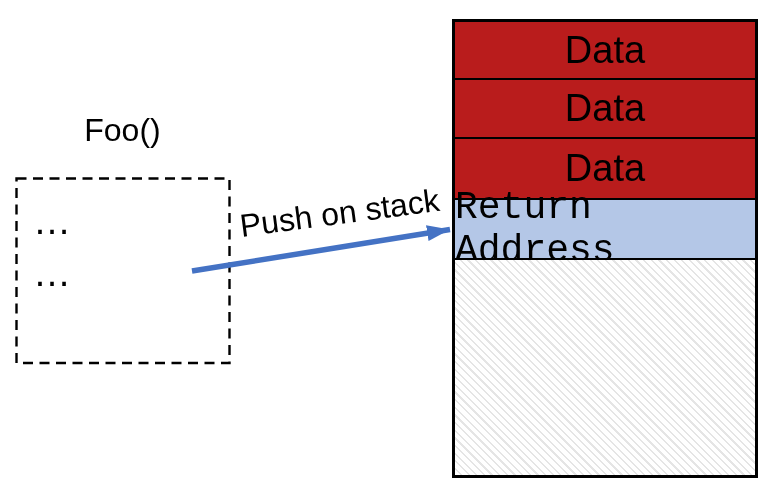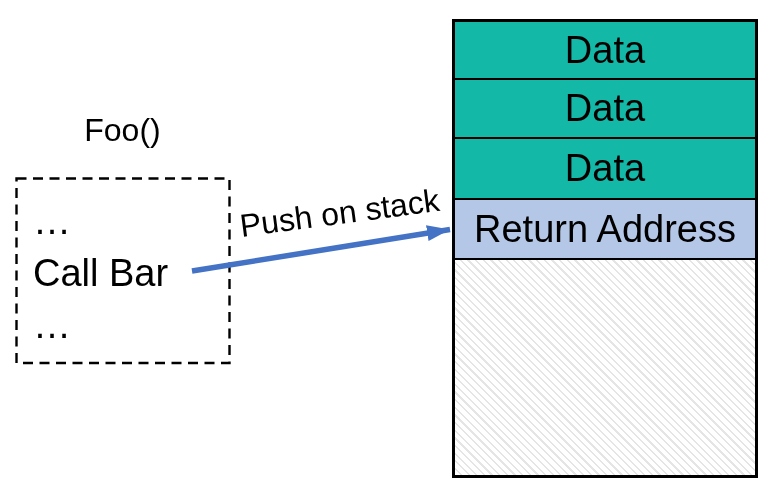--- a/index.html
+++ b/index.html
@@ -38,29 +38,29 @@
     font-size:38px;line-height:52px;white-space:nowrap;
   }
   .push-label{
     position:absolute;left:240px;top:206px;
     font-size:32px;line-height:40px;white-space:nowrap;
     transform:rotate(-7.5deg);transform-origin:0 50%;
   }
   .stack{
     position:absolute;left:452px;top:19px;width:306px;height:459px;
     box-sizing:border-box;border:3px solid var(--border);
-    display:flex;flex-direction:column;background:#14b8a6;
+    display:flex;flex-direction:column;background:#b91c1c;
   }
   .cell{
     display:flex;align-items:center;justify-content:center;
     font-size:38px;border-bottom:2px solid var(--border);
     box-sizing:border-box;flex:0 0 auto;
   }
   .c1{height:58px}.c2{height:59px}.c3{height:61px}.c4{height:60px}
-  .return{background:var(--return-fill);}
+  .return{background:var(--return-fill);font-family:Liberation Mono, monospace;}
   .hatch{
     flex:1 1 auto;border-bottom:none;
     background:repeating-linear-gradient(
       45deg,
       #ffffff 0px,#ffffff 3.8px,
       var(--hatch) 3.8px,var(--hatch) 5.4px);
   }
 </style>
 </head>
 <body>
@@ -74,21 +74,20 @@
       </marker>
     </defs>
     <rect class="dashed" x="16.5" y="178.5" width="213" height="184.5"></rect>
     <line x1="192" y1="271" x2="450" y2="229.5" marker-end="url(#ah)"></line>
   </svg>
 
   <div class="foo-label">Foo()</div>
 
   <div class="code-box">
     <div class="code-line">…</div>
-    <div class="code-line">Call Bar</div>
     <div class="code-line">…</div>
   </div>
 
   <div class="push-label">Push on stack</div>
 
   <div class="stack">
     <div class="cell c1">Data</div>
     <div class="cell c2">Data</div>
     <div class="cell c3">Data</div>
     <div class="cell c4 return">Return Address</div>

